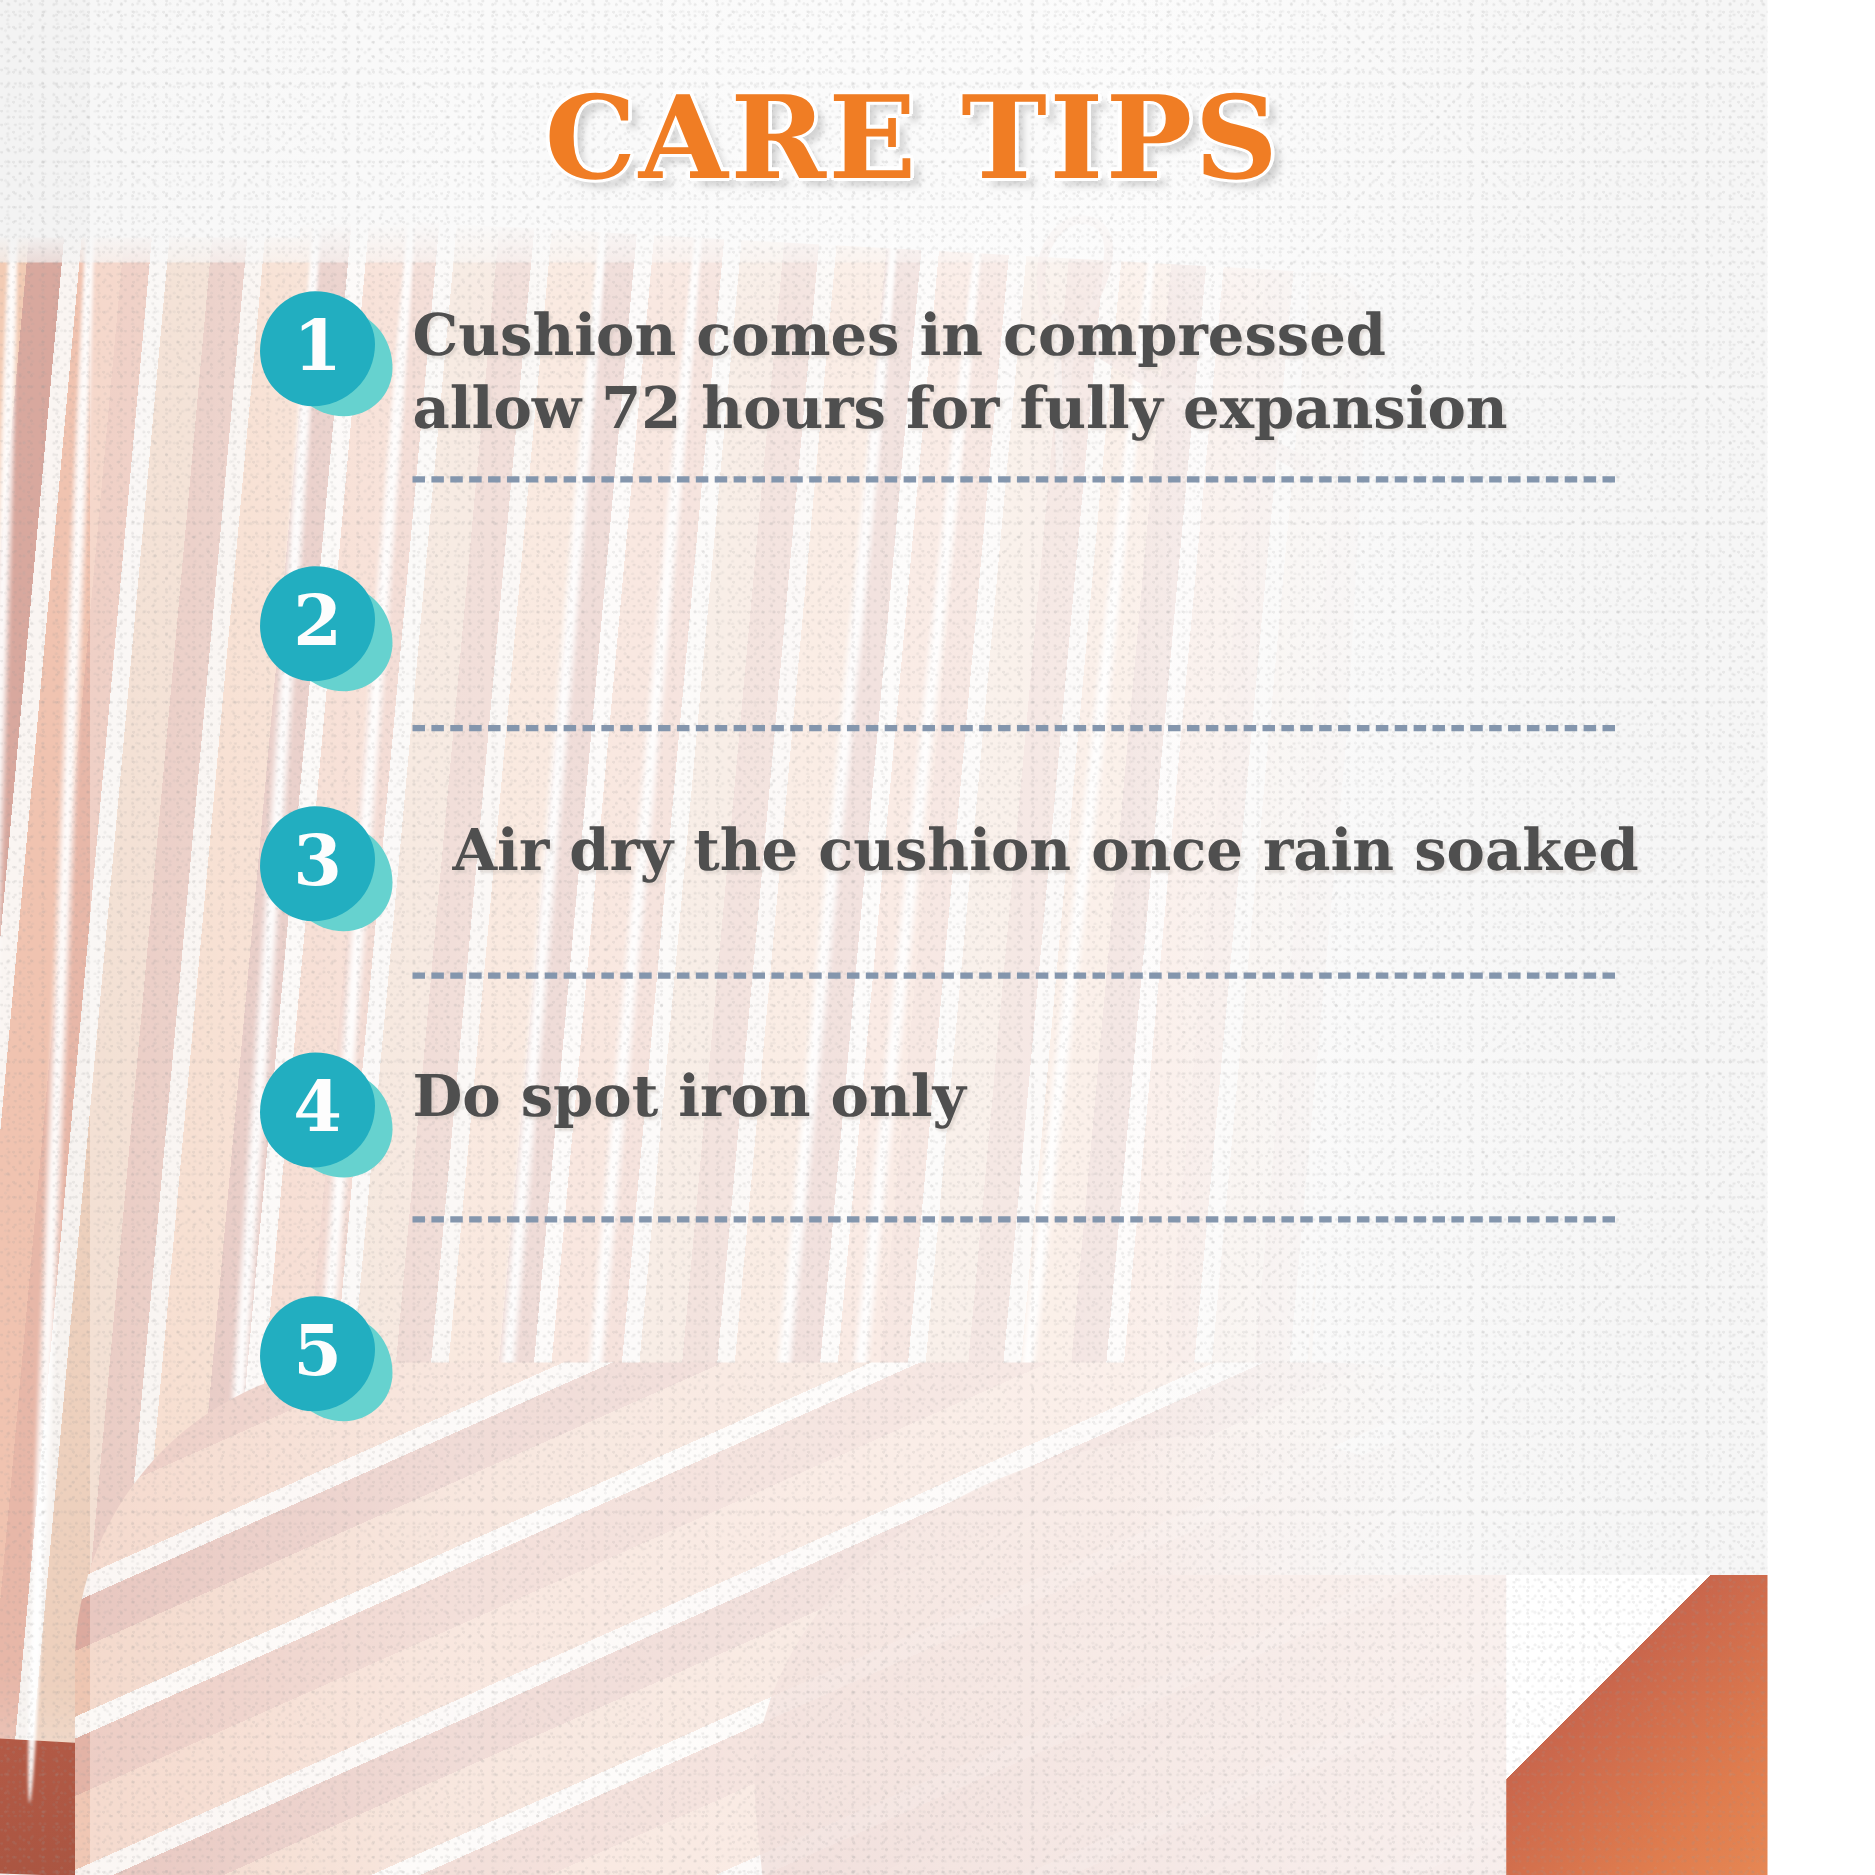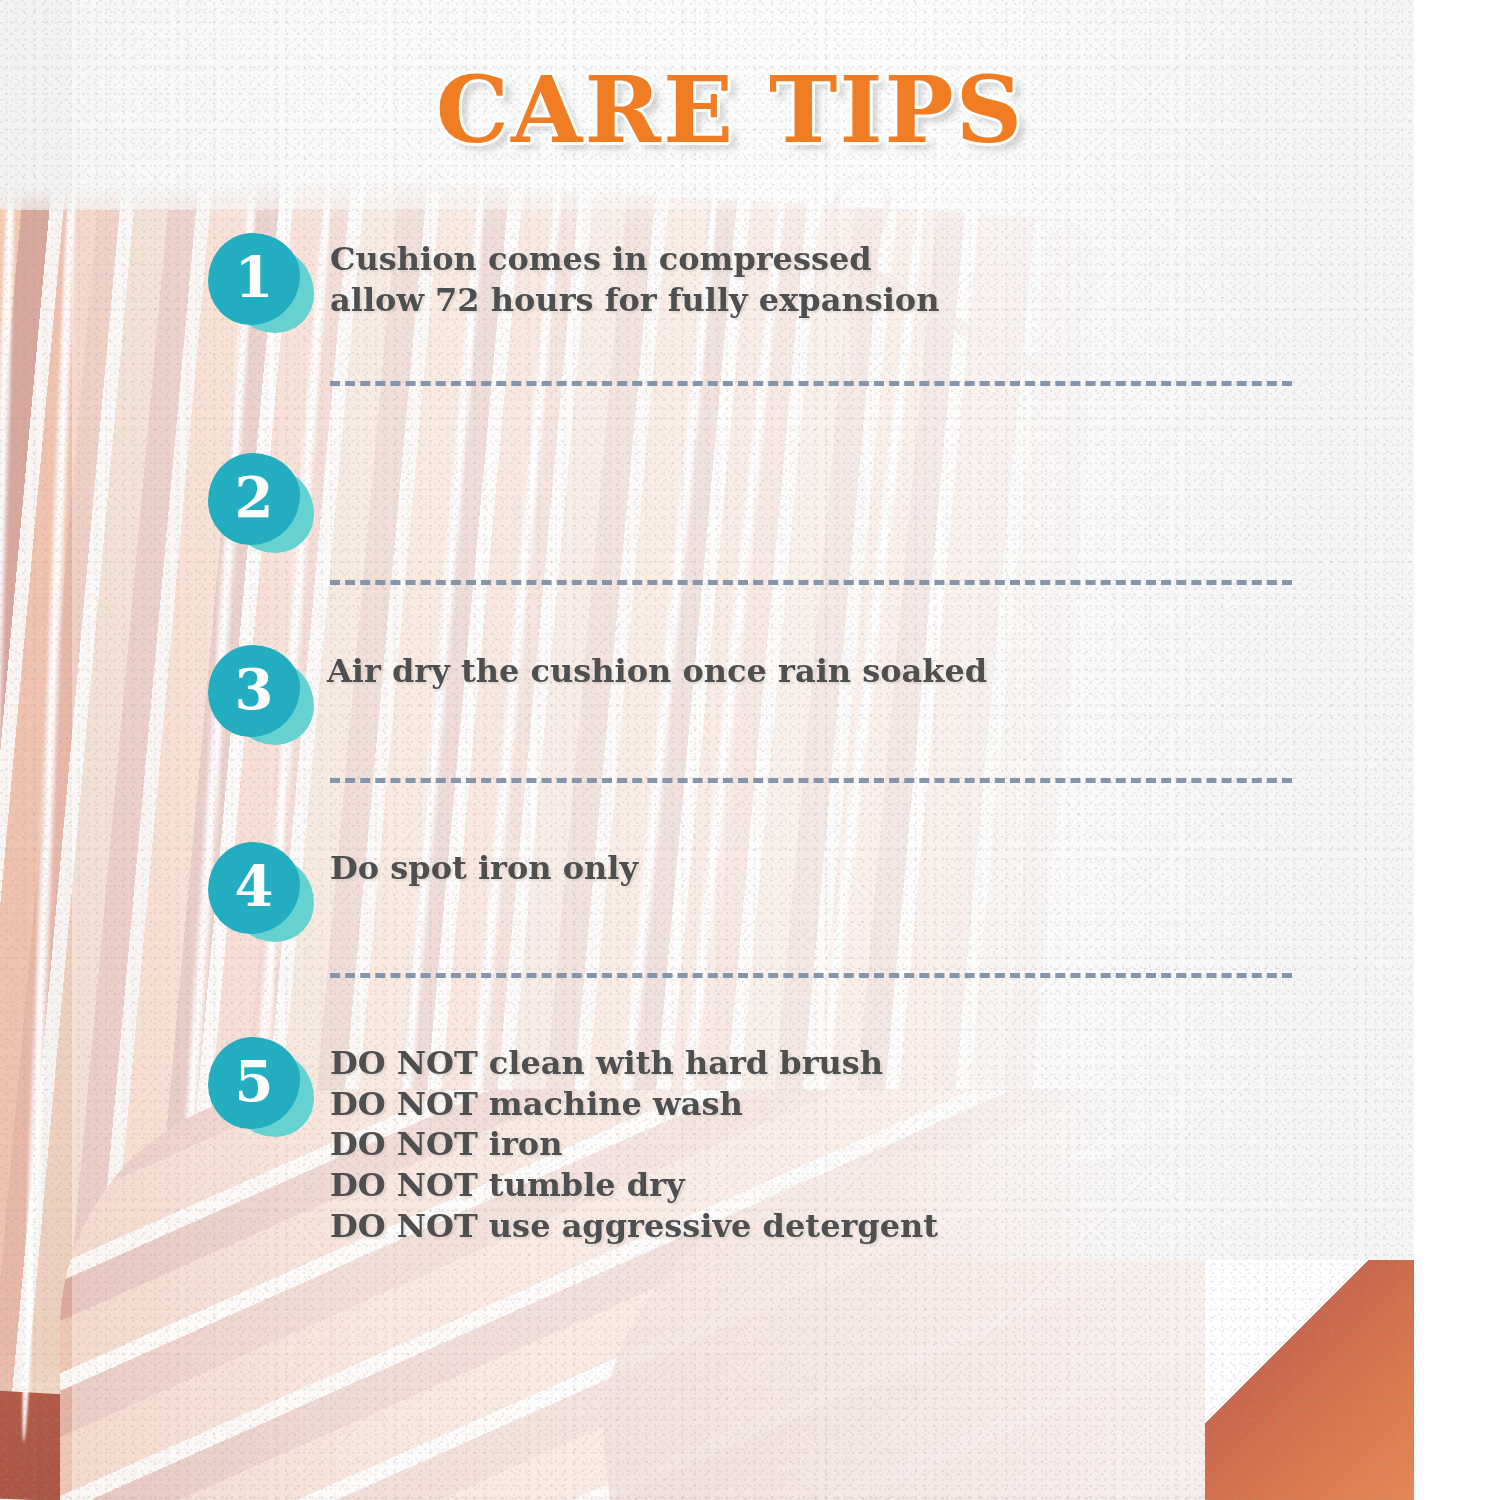--- a/index.html
+++ b/index.html
@@ -281,29 +281,29 @@
     font-weight: bold;
     font-size: 56px;
     line-height: 1;
     padding-bottom: 4px;
     box-sizing: border-box;
   }
 
   .tip-text {
     font-family: "DejaVu Serif", "Liberation Serif", serif;
     font-weight: bold;
-    font-size: 32px;
+    font-size: 46px;
     line-height: 1.27;
     color: #4f4f4f;
     white-space: pre-line;
     margin-left: 18px;
     margin-top: 6px;
     text-shadow: 2px 2px 2px rgba(200,190,185,.45);
   }
-  .tip-text.indent { margin-left: 15px; }
+  .tip-text.indent { margin-left: 50px; }
 
   .divider {
     position: absolute;
     left: 330px;
     width: 962px;
     height: 0;
     border-top: 5px dashed #8496ad;
   }
 </style>
 </head>
@@ -394,22 +394,17 @@
         <div class="tip-text">Do spot iron only</div>
       </div>
 
       <div class="divider" style="top:768px;"></div>
 
       <div class="tip-row" style="top:832px;">
         <div class="badge-wrap">
           <div class="badge-shadow"></div>
           <div class="badge">5</div>
         </div>
-        <div class="tip-text">DO NOT clean with hard brush
-DO NOT machine wash
-DO NOT iron
-DO NOT tumble dry
-DO NOT use aggressive detergent</div>
       </div>
 
     </div>
   </div>
 </div>
 
 </body></html>

